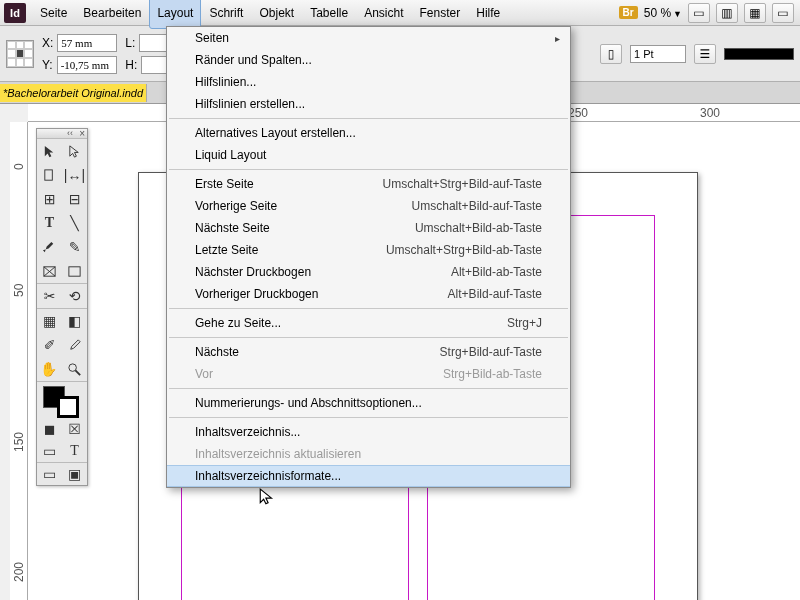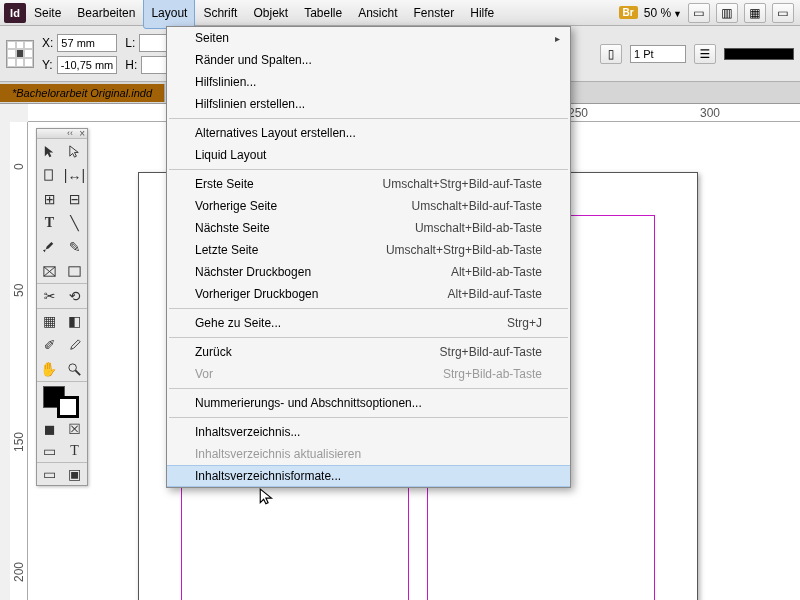--- a/index.html
+++ b/index.html
@@ -1,41 +1,41 @@
 <!DOCTYPE html>
 <html><head>
 <meta charset="utf-8">
 <style>
 * { margin: 0; padding: 0; box-sizing: border-box; font-family: "Segoe UI", Tahoma, sans-serif; font-size: 12px; }
 body { background: #f0f0f0; width: 800px; height: 600px; overflow: hidden; position: relative; user-select: none; }
 
 .menubar { height: 26px; background: linear-gradient(#f7f7f7, #e0e0e0); border-bottom: 1px solid #b0b0b0; display: flex; align-items: center; padding-left: 4px; }
-.app-icon { width: 22px; height: 20px; background: #3a1a2c; color: #fff; display: flex; align-items: center; justify-content: center; font-weight: bold; font-size: 11px; border-radius: 2px; margin-right: 0; }
+.app-icon { width: 22px; height: 20px; background: #3a1a2c; color: #fff; display: flex; align-items: center; justify-content: center; font-weight: bold; font-size: 11px; border-radius: 2px; margin-right: 6px; }
 .menu-item { padding: 4px 8px; cursor: default; }
 .menu-item.active { background: #c5d9f1; border: 1px solid #7aa7d7; border-radius: 3px; padding: 8px 7px; }
 .menubar-right { margin-left: auto; display: flex; align-items: center; gap: 6px; padding-right: 6px; }
 .br-badge { background: #d9a020; color: #fff; padding: 1px 4px; font-size: 10px; font-weight: bold; border-radius: 2px; }
 .zoom { font-size: 11px; }
 .zoom-arrow { font-size: 9px; margin-left: 2px; }
 .toolbar-btn { width: 22px; height: 20px; border: 1px solid #b0b0b0; background: linear-gradient(#fdfdfd,#e8e8e8); display: flex; align-items: center; justify-content: center; border-radius: 2px; }
 
 .control-bar { height: 56px; background: #e8e8e8; border-bottom: 1px solid #b0b0b0; display: flex; align-items: center; padding: 4px 6px; gap: 8px; }
 .xy-block { display: flex; flex-direction: column; gap: 4px; }
 .xy-row { display: flex; align-items: center; gap: 4px; font-size: 11px; }
-.xy-row input { width: 60px; height: 18px; font-size: 11px; padding: 0 3px; border: 1px solid #999; background: #fff; }
+.xy-row input { width: 60px; height: 18px; font-size: 11px; padding: 0 3px; border: 1px solid #999; background: #fff; font-family: Liberation Serif, serif; }
 .grid-ref { width: 28px; height: 28px; border: 1px solid #999; display: grid; grid-template-columns: repeat(3,1fr); grid-template-rows: repeat(3,1fr); }
 .grid-ref div { border: 0.5px solid #ccc; background: #fff; }
 .grid-ref div.on { background: #444; }
 
 .stroke-area { margin-left: auto; display: flex; align-items: center; gap: 8px; }
 .stroke-input { width: 56px; height: 18px; font-size: 11px; border: 1px solid #999; background: #fff; padding: 0 3px; }
 .stroke-swatch { width: 70px; height: 12px; background: #000; border: 1px solid #555; }
 
 .doc-tab-bar { height: 22px; background: #d6d6d6; border-bottom: 1px solid #999; display: flex; align-items: center; }
-.doc-tab { padding: 3px 12px; font-style: italic; font-size: 11px; background: #a16207; border-right: 1px solid #aaa; }
+.doc-tab { padding: 3px 3px; font-style: italic; font-size: 11px; background: #fde047; border-right: 1px solid #aaa; }
 
 .ruler-h { position: absolute; left: 28px; right: 0; top: 104px; height: 18px; background: #fff; border-bottom: 1px solid #aaa; font-size: 9px; color: #555; overflow: hidden; }
 .ruler-h span { position: absolute; top: 2px; }
 .ruler-v { position: absolute; left: 10px; top: 122px; bottom: 0; width: 18px; background: #fff; border-right: 1px solid #aaa; font-size: 9px; color: #555; }
 .ruler-v span { position: absolute; left: 2px; transform: rotate(-90deg); transform-origin: left top; }
 
 .canvas { position: absolute; left: 28px; right: 0; top: 122px; bottom: 0; background: #fff; }
 .page { position: absolute; left: 110px; top: 50px; width: 560px; height: 500px; background: #fff; border: 1px solid #555; box-shadow: 2px 2px 5px rgba(0,0,0,.3); }
 .page .margin { position: absolute; left: 42px; right: 42px; top: 42px; bottom: 10px; border: 1px solid #c618c6; }
 .page .col-gap { position: absolute; top: 42px; bottom: 10px; left: 50%; width: 20px; margin-left: -10px; border-left: 1px solid #c618c6; border-right: 1px solid #c618c6; }
@@ -282,21 +282,21 @@
       <span>Vorheriger Druckbogen</span>
       <span class="shortcut">Alt+Bild-auf-Taste</span>
     </div>
     <div class="dd-sep"></div>
     <div class="dd-item">
       <span>Gehe zu Seite...</span>
       <span class="shortcut">Strg+J</span>
     </div>
     <div class="dd-sep"></div>
     <div class="dd-item">
-      <span>Zurück</span>
+      <span>Nächste</span>
       <span class="shortcut">Strg+Bild-auf-Taste</span>
     </div>
     <div class="dd-item disabled">
       <span>Vor</span>
       <span class="shortcut">Strg+Bild-ab-Taste</span>
     </div>
     <div class="dd-sep"></div>
     <div class="dd-item">
       <span>Nummerierungs- und Abschnittsoptionen...</span>
     </div>

